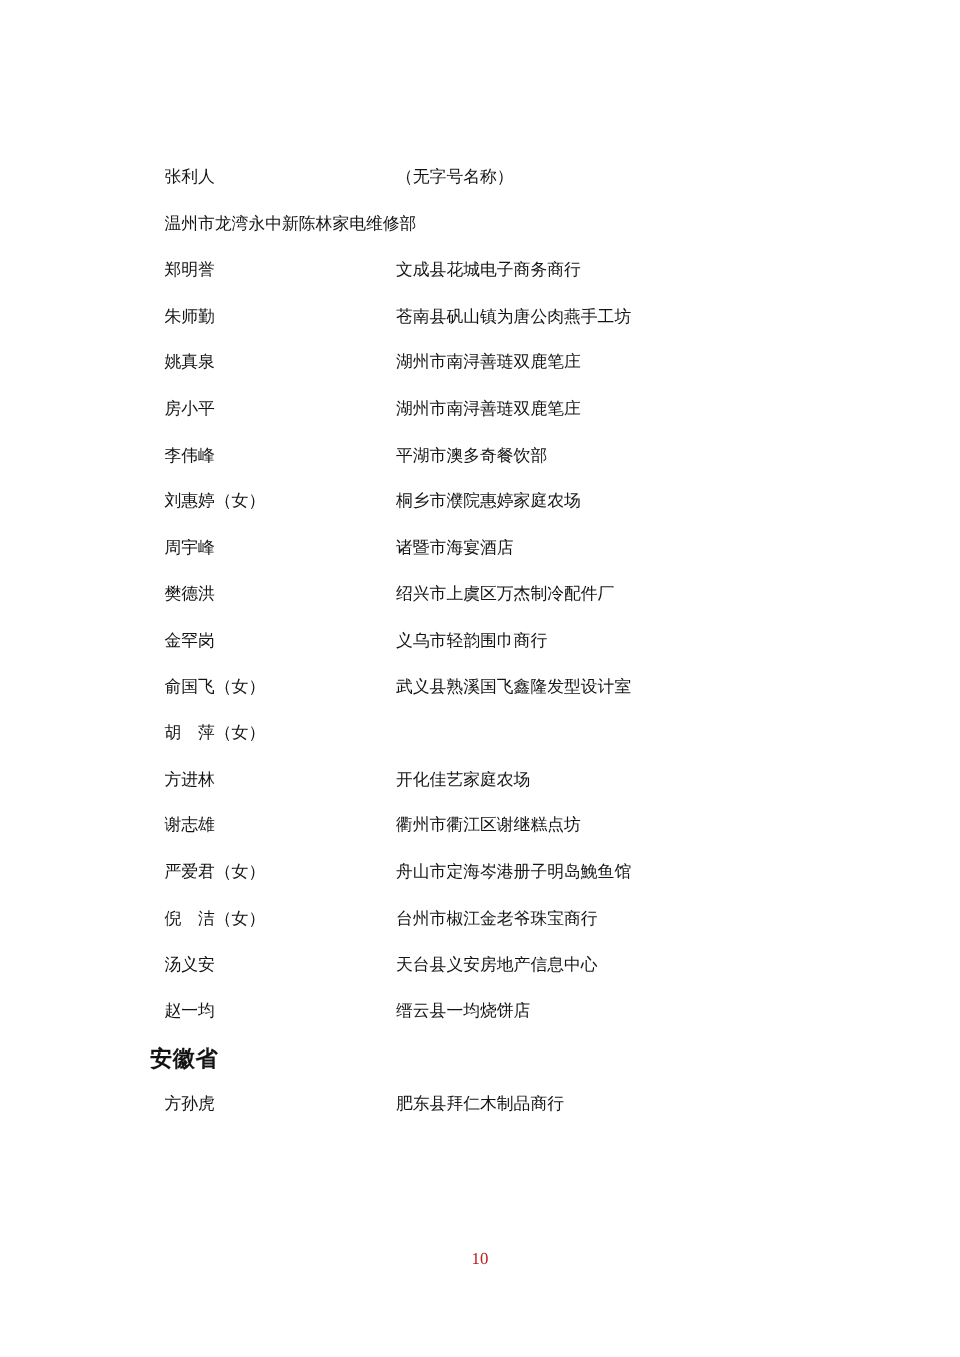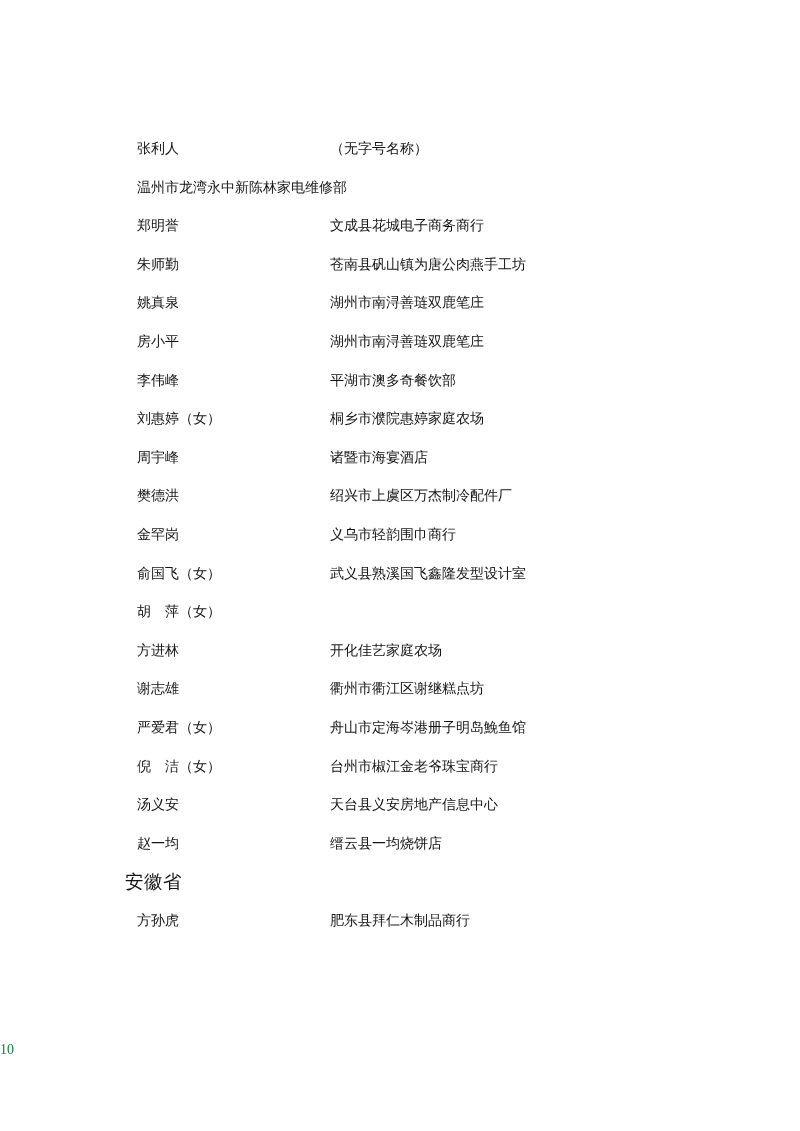--- a/index.html
+++ b/index.html
@@ -40,30 +40,31 @@
   }
   .section-row {
     display: flex;
     align-items: center;
     height: 38.6px;
     font-size: 18.5px;
     line-height: 38.6px;
   }
   .section-label {
     font-family: "Liberation Sans", "DejaVu Sans", sans-serif;
-    font-weight: 400;
+    font-weight: 700;
     letter-spacing: 0.5px;
   }
   .page-number {
     position: absolute;
     left: 0;
     top: 1042px;
     width: 100%;
+    text-align: center;
     font-size: 14px;
-    color: #15803d;
+    color: #b91c1c;
   }
 </style>
 </head>
 <body>
 
 <div class="page">
   <div class="list" id="roster-list">
       <div class="row">
         <span class="name">张利人</span>
         <span class="org">（无字号名称）</span>

